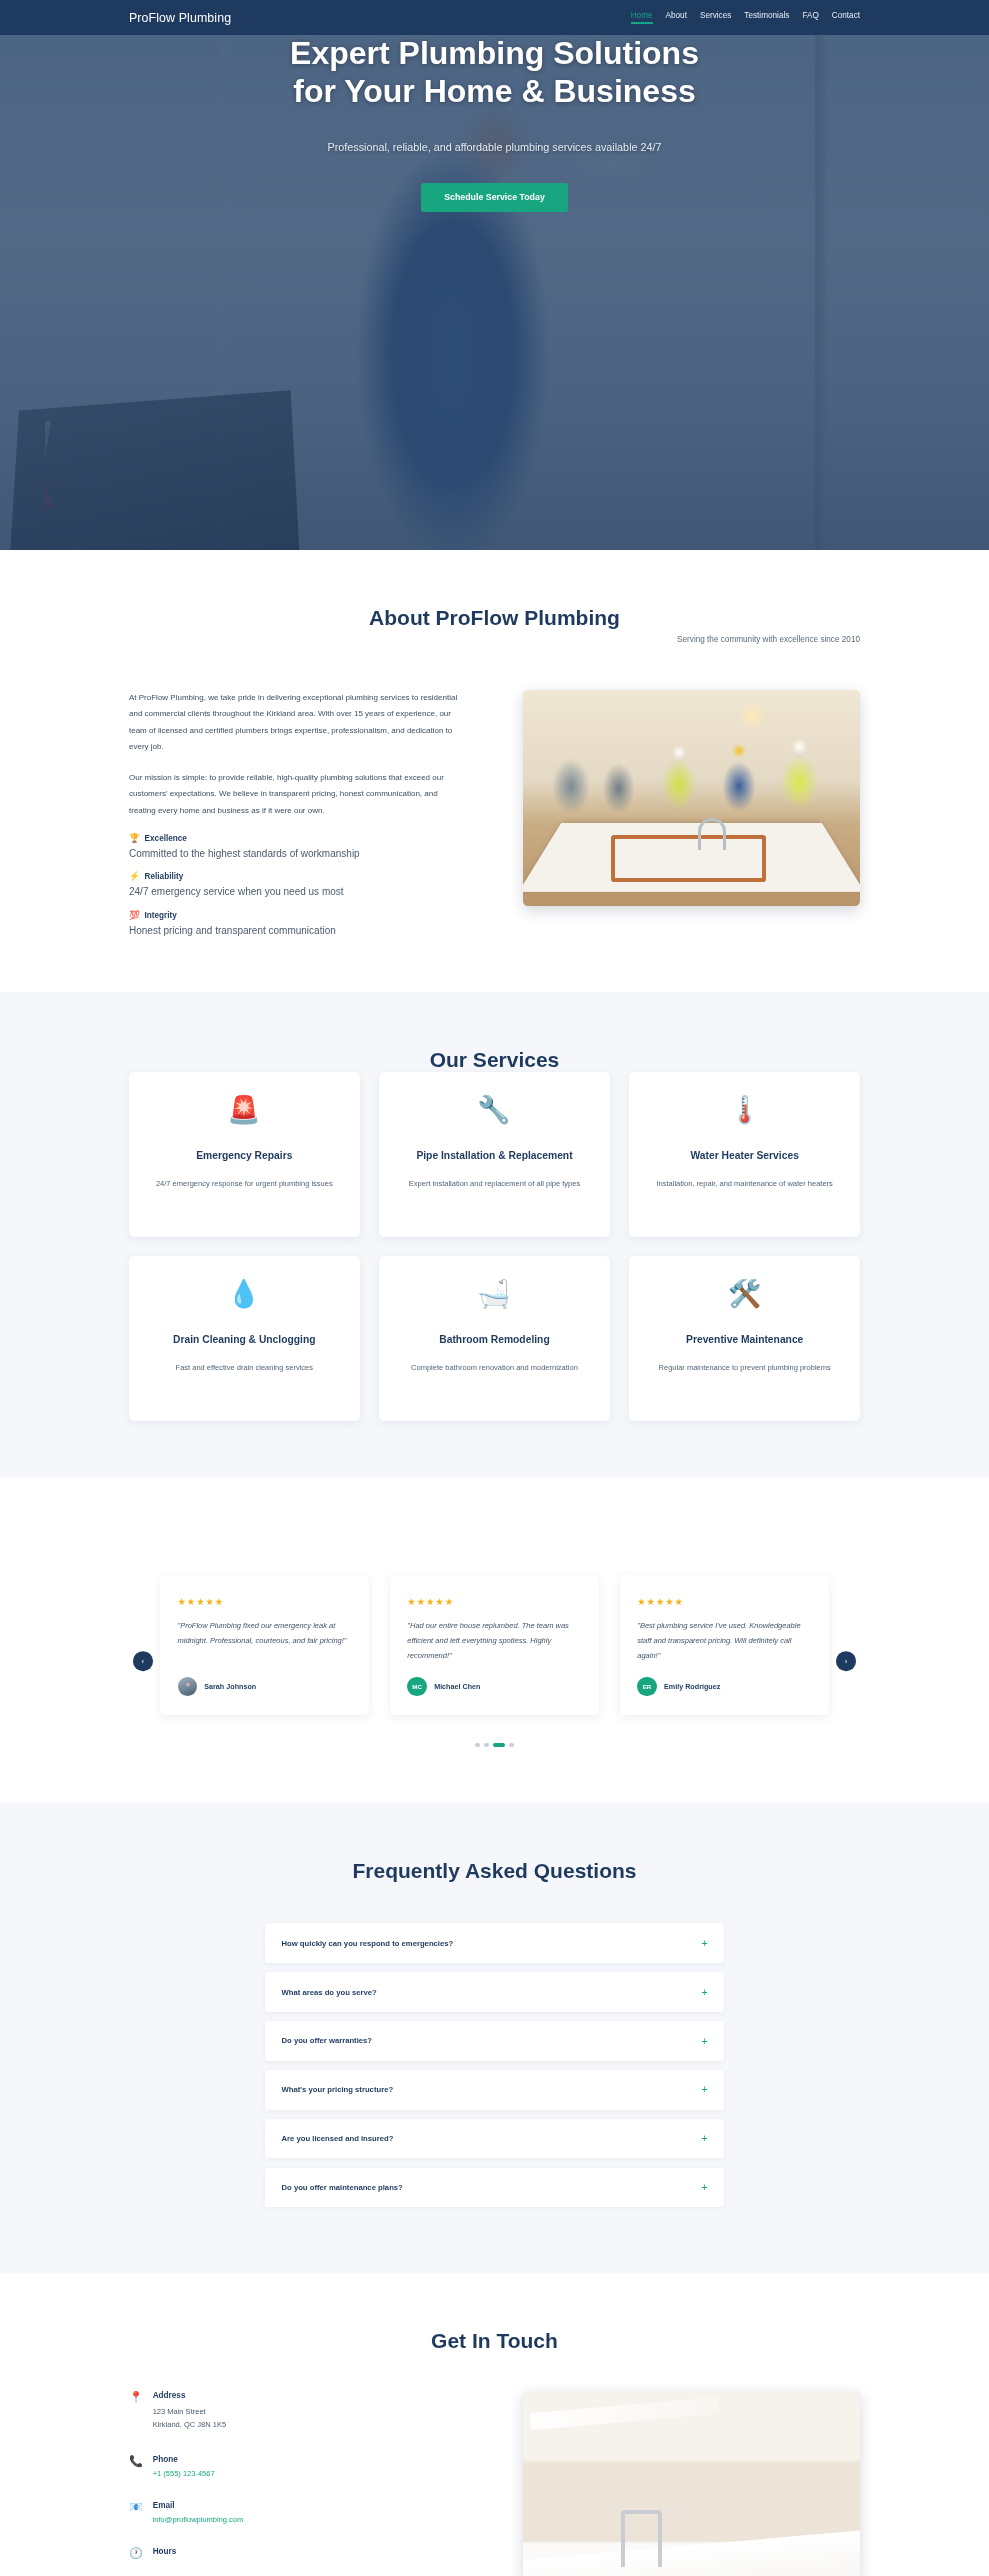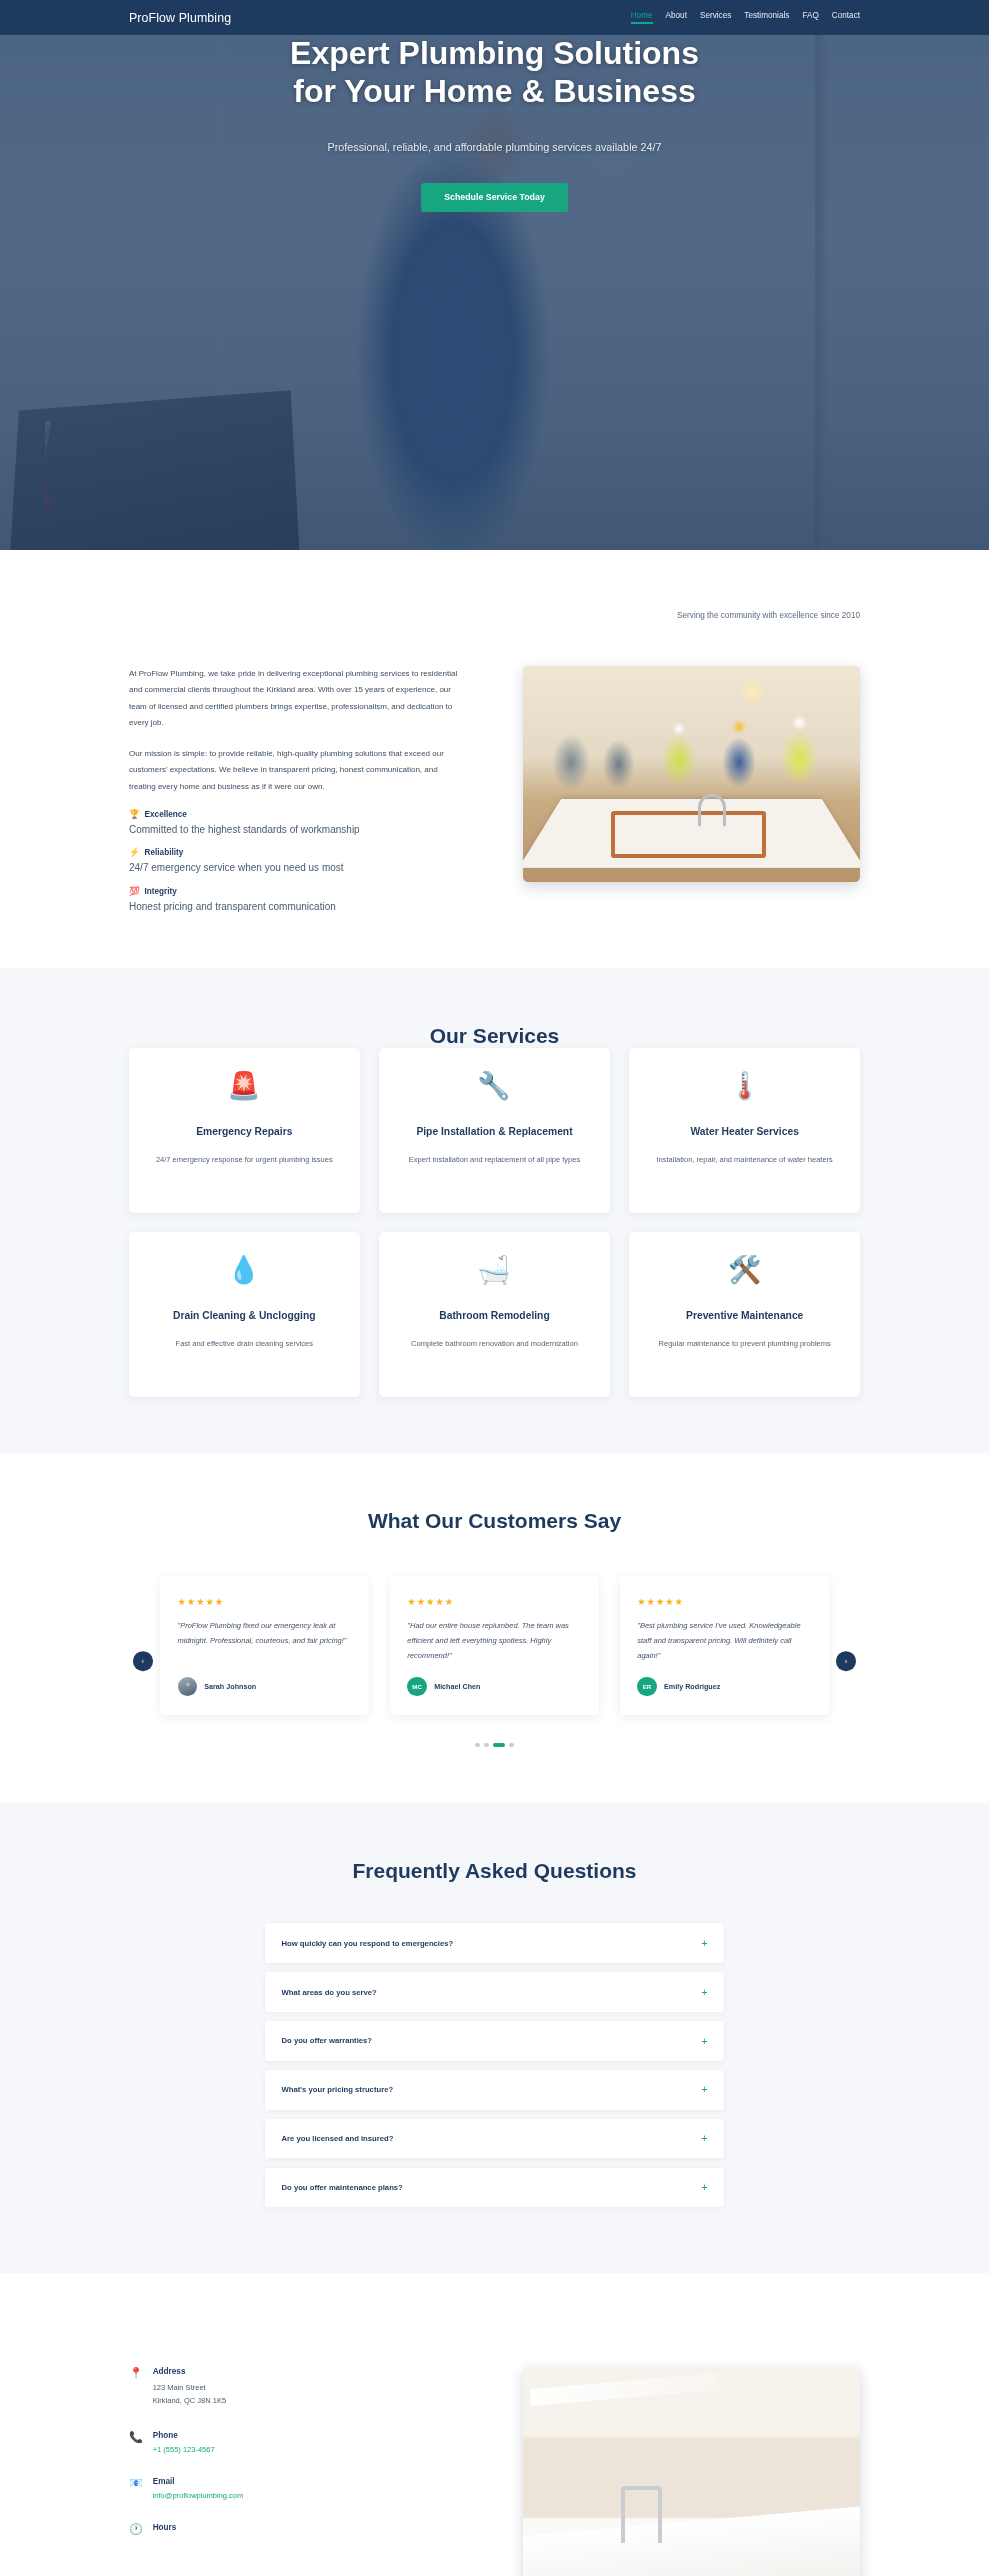--- a/index.html
+++ b/index.html
@@ -466,20 +466,21 @@
       <h1 class="hero-title">
         <span>Expert Plumbing Solutions</span><br>
         <span>for Your Home &amp; Business</span>
       </h1>
       <p class="hero-sub">Professional, reliable, and affordable plumbing services available 24/7</p>
       <button class="hero-cta">Schedule Service Today</button>
     </div>
   </section>
 
   <section class="section">
+    <h2 class="sec-title">About ProFlow Plumbing</h2>
     <p class="sec-sub">Serving the community with excellence since 2010</p>
     <div class="about-grid">
       <div>
         <p class="about-para">At ProFlow Plumbing, we take pride in delivering exceptional plumbing services to residential and commercial clients throughout the Kirkland area. With over 15 years of experience, our team of licensed and certified plumbers brings expertise, professionalism, and dedication to every job.</p>
         <p class="about-para">Our mission is simple: to provide reliable, high-quality plumbing solutions that exceed our customers' expectations. We believe in transparent pricing, honest communication, and treating every home and business as if it were our own.</p>
 
         <div class="value">
           <div class="value-head">
             <span class="value-emoji">🏆</span>
             <span>Excellence</span>
@@ -544,21 +545,20 @@
       </div>
       <div class="svc-card">
         <div class="svc-icon">🛠️</div>
         <div class="svc-name">Preventive Maintenance</div>
         <div class="svc-desc">Regular maintenance to prevent plumbing problems</div>
       </div>
     </div>
   </section>
 
   <section class="section">
-    <h2 class="sec-title">What Our Customers Say</h2>
     <div class="testi-wrap">
       <button class="arrow prev">‹</button>
       <button class="arrow next">›</button>
       <div class="testi-grid">
 
         <div class="testi-card">
           <div class="stars">★★★★★</div>
           <div class="quote">"ProFlow Plumbing fixed our emergency leak at midnight. Professional, courteous, and fair pricing!"</div>
           <div class="author">
             <div class="avatar photo">SJ</div>
@@ -618,20 +618,21 @@
         <span class="faq-plus">+</span>
       </div>
       <div class="faq-item">
         <span class="faq-q">Do you offer maintenance plans?</span>
         <span class="faq-plus">+</span>
       </div>
     </div>
   </section>
 
   <section class="section">
+    <h2 class="sec-title">Get In Touch</h2>
     <div class="contact-grid">
       <div>
 
         <div class="c-row">
           <div class="c-ico">📍</div>
           <div>
             <div class="c-label">Address</div>
             <div class="c-val">
               <span>123 Main Street</span><br>
               <span>Kirkland, QC J8N 1K5</span>

